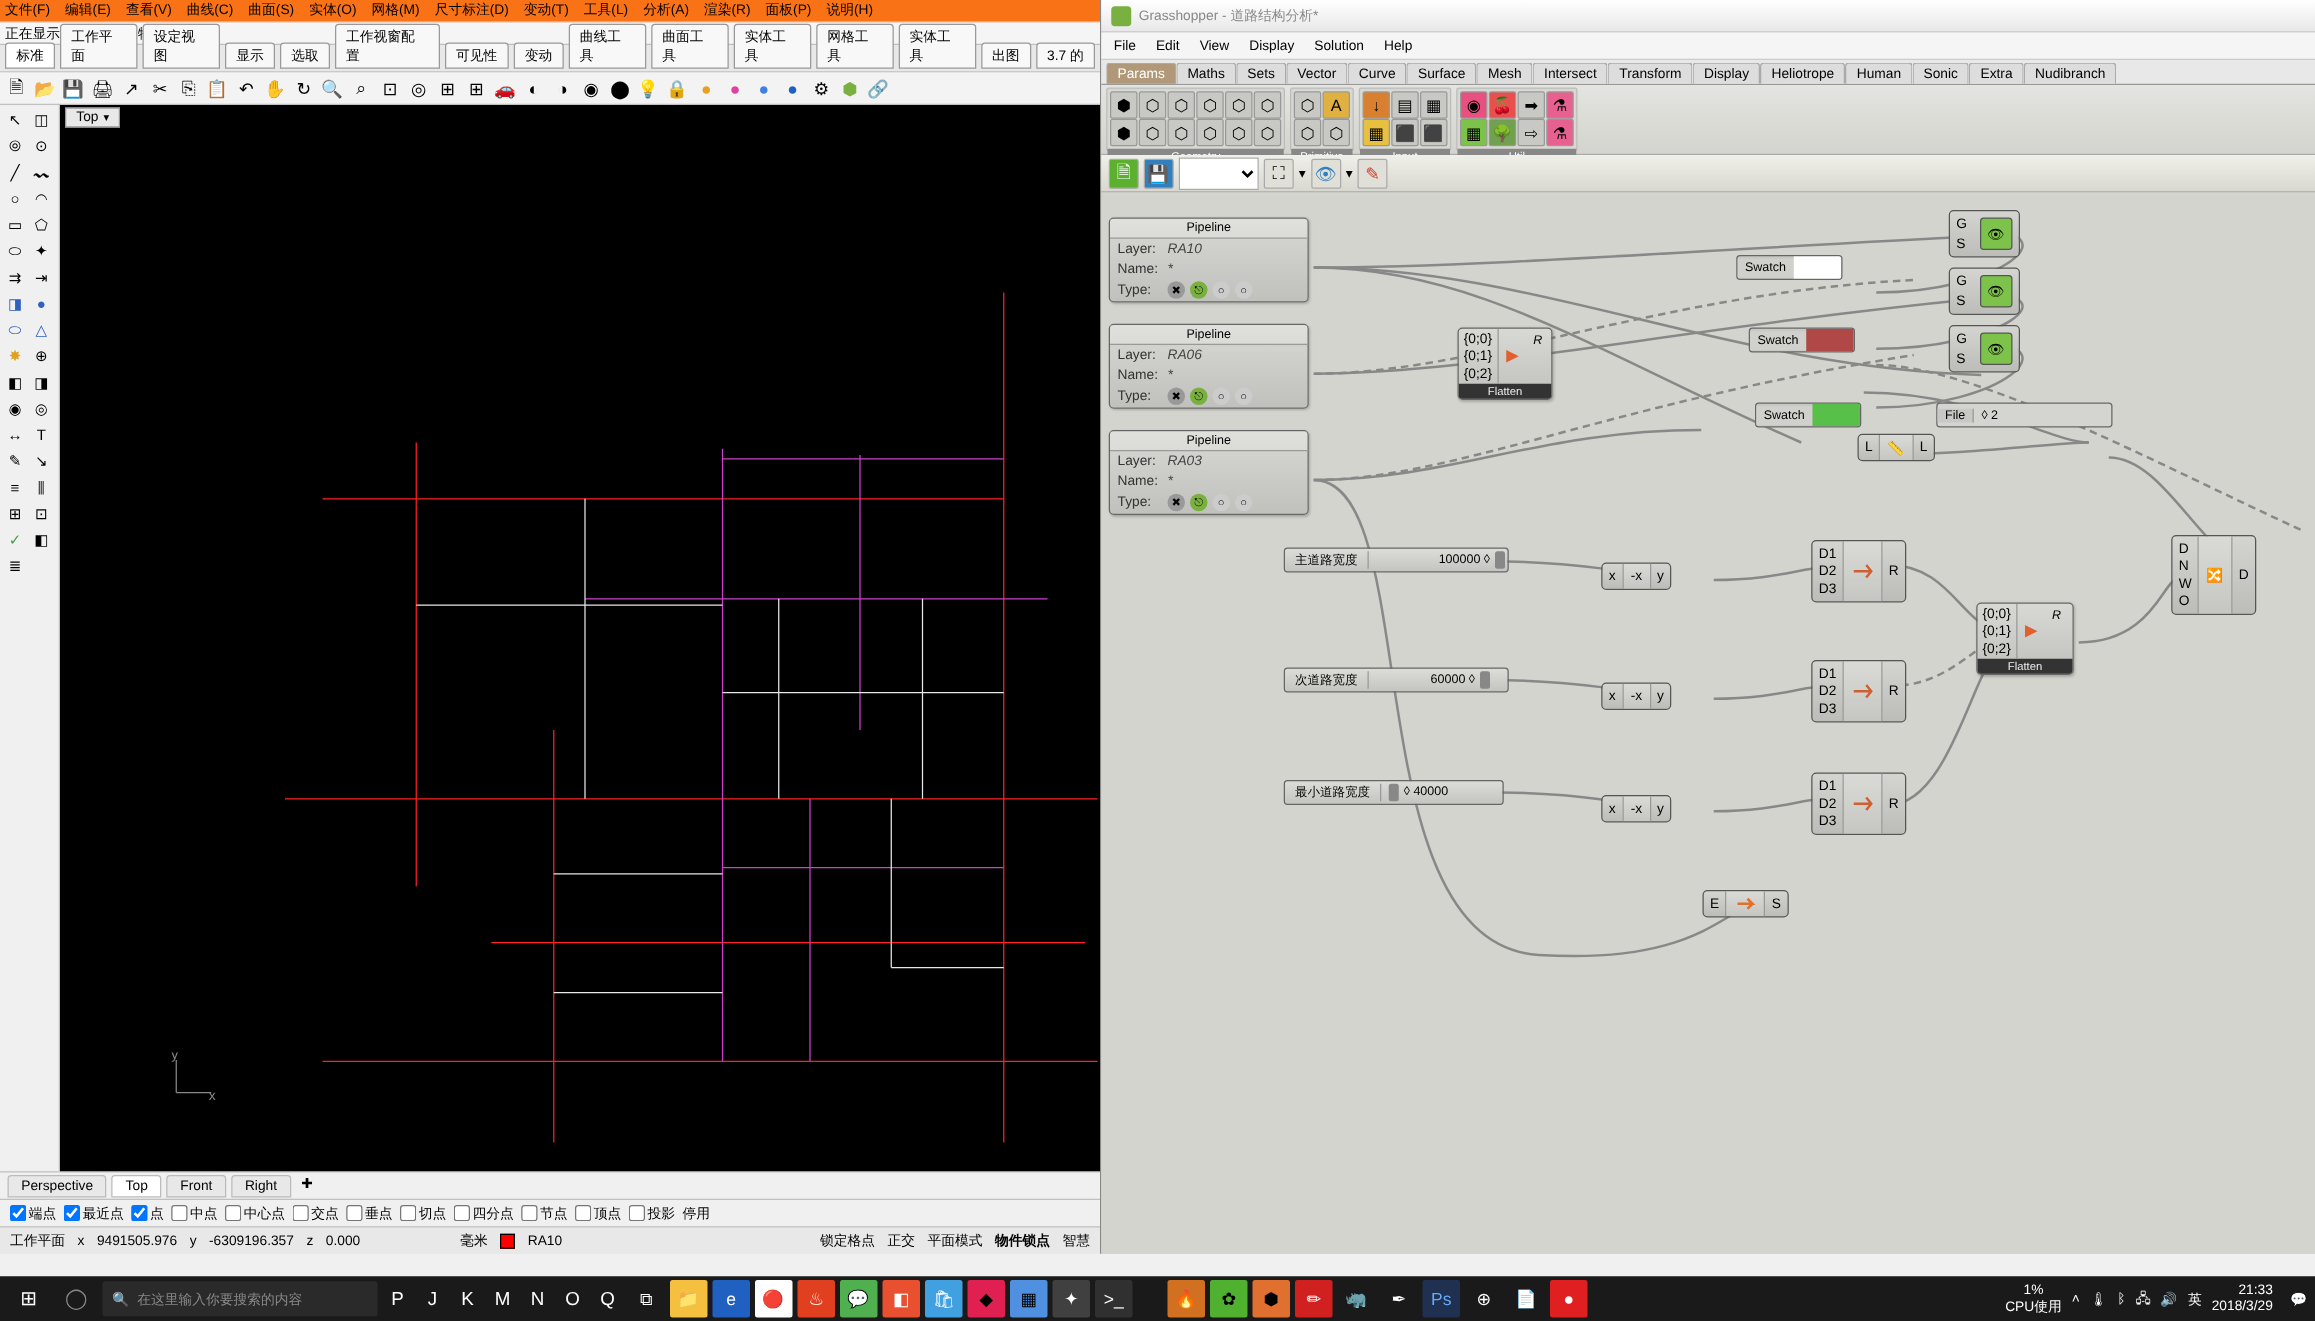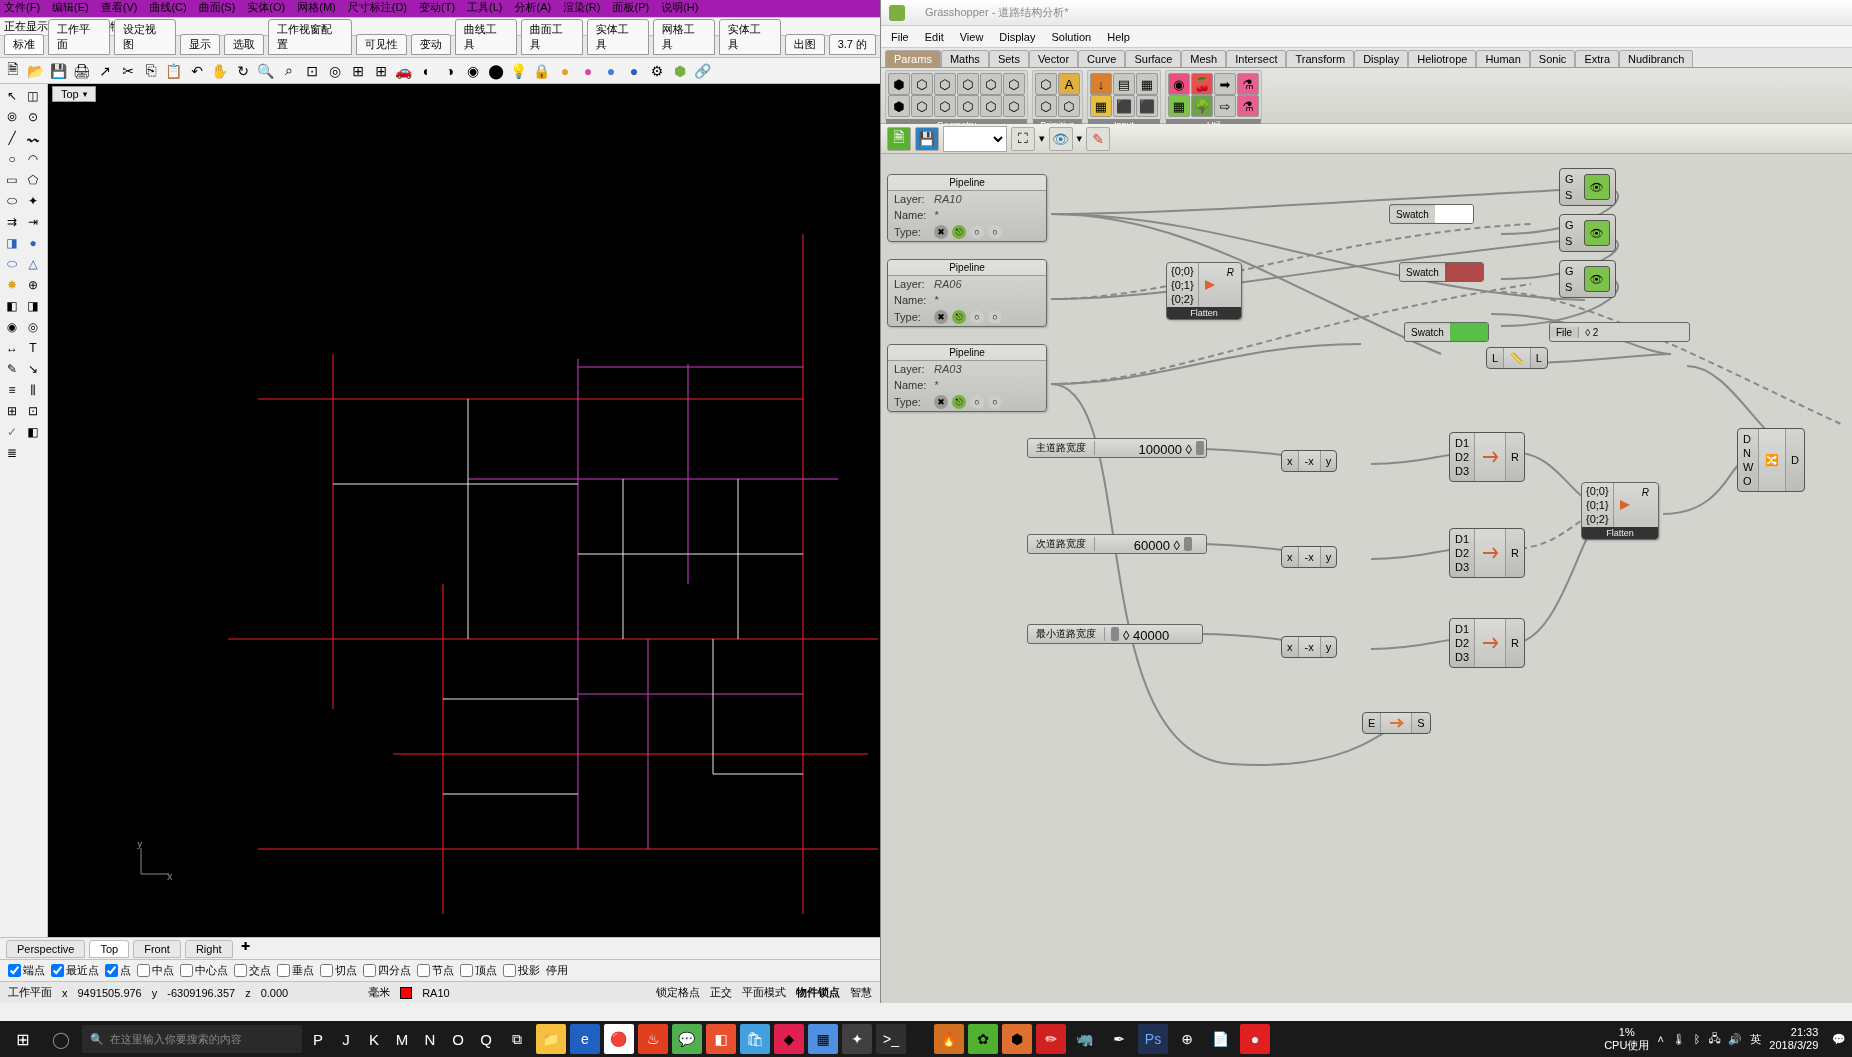--- a/index.html
+++ b/index.html
@@ -1,20 +1,20 @@
 <!DOCTYPE html>
 <html><head>
 <meta charset="utf-8">
 <style>
 *{margin:0;padding:0;box-sizing:border-box;font-family:"Microsoft YaHei",Tahoma,sans-serif;font-size:11px;user-select:none}
 body{width:1852px;height:1057px;overflow:hidden;background:#f0f0f0;position:relative}
 
 
 .rhino{position:absolute;left:0;top:0;width:880px;height:1003px;background:#e8e8e8;display:flex;flex-direction:column}
-.rhino-menu{height:18px;background:#a21caf;border-bottom:1px solid #c0c0c0;display:flex;padding:0 4px;gap:12px;font-size:11px;color:#000}
+.rhino-menu{height:18px;background:#f97316;border-bottom:1px solid #c0c0c0;display:flex;padding:0 4px;gap:12px;font-size:11px;color:#000}
 .rhino-menu span{cursor:pointer}
 .rhino-status{height:18px;background:#f5f5f5;border-bottom:1px solid #c0c0c0;font-size:11px;padding:1px 4px}
 .rhino-cmd{height:18px;background:#fff;border:1px solid #999;display:flex;align-items:center}
 .rhino-cmd-label{padding:0 3px 0 6px;font-size:11px}
 .rhino-cmd input{flex:1;border:none;outline:none;height:16px;font-size:11px}
 
 .rhino-tabbar{height:22px;background:#e8e8e8;display:flex;align-items:flex-end;padding:2px 4px;gap:4px;border-bottom:1px solid #c0c0c0}
 .rhino-tab{padding:2px 8px;background:#f8f8f8;border:1px solid #999;border-radius:3px 3px 0 0;font-size:11px;cursor:pointer}
 .rhino-tab.active{background:#fff;font-weight:500}
 
@@ -40,21 +40,21 @@
 
 .rhino-osnap{height:22px;background:#f0f0f0;display:flex;align-items:center;gap:6px;padding:0 8px;border-top:1px solid #c0c0c0;font-size:11px}
 .rhino-osnap label{display:flex;align-items:center;gap:2px}
 .rhino-osnap input{margin:0}
 
 .rhino-bottom{height:22px;background:#e8e8e8;display:flex;align-items:center;gap:10px;padding:0 8px;font-size:11px;border-top:1px solid #c0c0c0}
 .rhino-bottom .layer-sw{width:12px;height:12px;background:#f00;border:1px solid #000}
 
 
 .gh{position:absolute;left:880px;top:0;right:0;height:1003px;background:#d6d6d2;display:flex;flex-direction:column;border-left:1px solid #888}
-.gh-title{height:26px;background:linear-gradient(#fff,#e8e8e8);display:flex;align-items:center;padding:4px 8px;font-size:12px;color:#888;border-bottom:1px solid #ccc;gap:20px}
+.gh-title{height:26px;background:linear-gradient(#fff,#e8e8e8);display:flex;align-items:center;padding:4px 8px;font-size:12px;color:#888;border-bottom:1px solid #ccc;gap:6px}
 .gh-title .gh-logo{width:16px;height:16px;background:#7ab040;border-radius:3px}
 .gh-menu{height:22px;background:#f5f5f5;display:flex;gap:16px;padding:0 10px;align-items:center;font-size:12px;border-bottom:1px solid #ccc}
 .gh-menu span{cursor:pointer}
 .gh-tabbar{height:20px;background:#e8e8e8;display:flex;gap:0;padding:2px 4px 0;border-bottom:1px solid #999;font-size:11px}
 .gh-tab{padding:2px 8px;border:1px solid #aaa;border-bottom:none;background:#ddd;border-radius:3px 3px 0 0;cursor:pointer}
 .gh-tab.active{background:#b09878;color:#fff}
 
 .gh-ribbon{height:56px;background:linear-gradient(#e4e4e0,#d4d4ce);display:flex;padding:2px 4px;gap:4px;border-bottom:1px solid #aaa}
 .gh-group{display:flex;flex-direction:column;align-items:center;border:1px solid #bbb;background:#d8d8d2;border-radius:2px}
 .gh-group-items{display:flex;gap:1px;padding:2px}
@@ -90,21 +90,21 @@
 .compnode .mid svg{width:18px;height:18px}
 .compnode .port{padding:1px 0}
 
 .swatch-node{position:absolute;display:flex;align-items:center;border:1px solid #666;border-radius:3px;overflow:hidden;height:20px;background:#c8c8c4}
 .swatch-node .sw-label{padding:2px 6px;font-size:10px;background:#d0d0cc}
 .swatch-node .sw-color{width:38px;height:100%}
 
 .slider-node{position:absolute;display:flex;align-items:center;border:1px solid #666;border-radius:3px;background:linear-gradient(#dcdcd8,#c4c4c0);height:20px}
 .slider-node .sl-label{padding:0 8px;font-size:10px;border-right:1px solid #999}
 .slider-node .sl-track{flex:1;position:relative;height:100%;min-width:80px}
-.slider-node .sl-val{position:absolute;font-size:13px;padding:0 4px;top:3px}
+.slider-node .sl-val{position:absolute;font-size:10px;padding:0 4px;top:3px}
 .slider-node .sl-grip{position:absolute;width:8px;height:14px;background:#888;border-radius:2px;top:2px}
 
 .preview-node{position:absolute;background:linear-gradient(#d4d4d0,#bcbcb8);border:1px solid #555;border-radius:4px;display:flex;align-items:center}
 .preview-node .pv-in{padding:4px 5px;font-size:10px;display:flex;flex-direction:column;gap:4px}
 .preview-node .pv-ic{width:26px;height:26px;margin:3px 5px;background:#7dc24a;border:1px solid #555;border-radius:3px;display:flex;align-items:center;justify-content:center}
 
 .size-node{position:absolute;display:flex;border:1px solid #666;border-radius:3px;background:#d4d4d0;height:20px;align-items:center}
 .size-node .sz-label{padding:0 6px;font-size:10px;background:#c8c8c4;border-right:1px solid #999}
 .size-node .sz-in{width:110px;font-size:10px;padding:0 6px}
 

